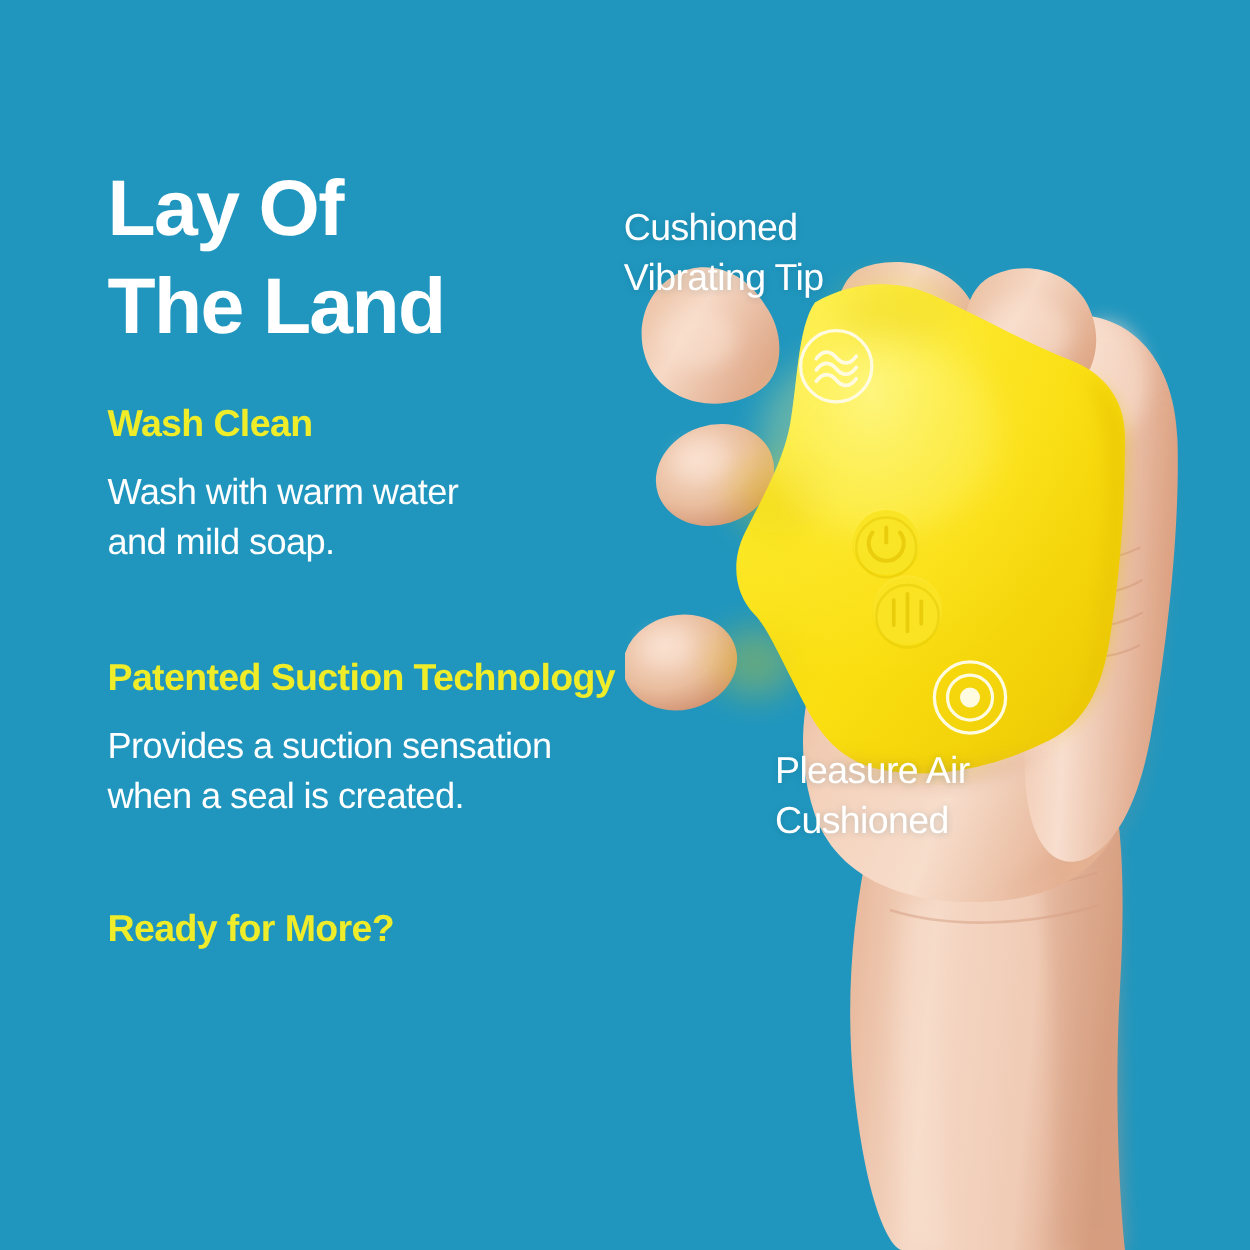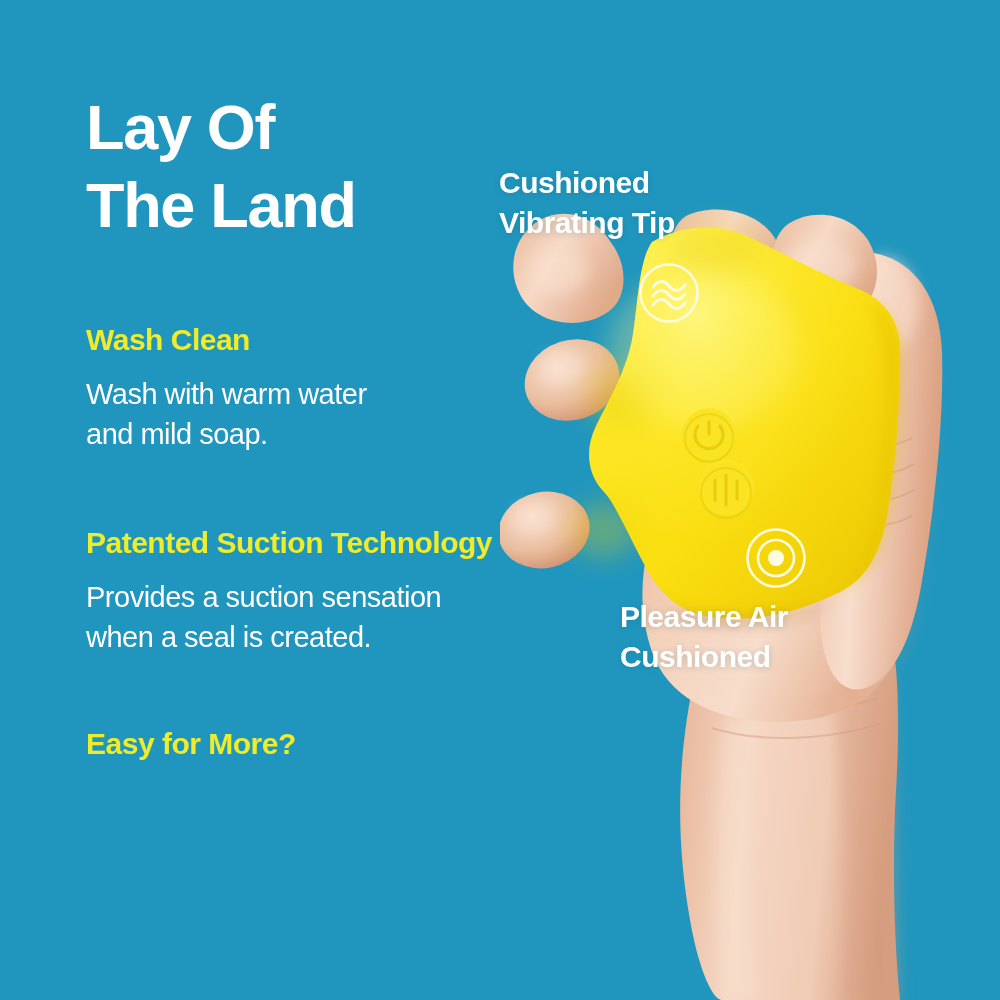--- a/index.html
+++ b/index.html
@@ -24,20 +24,21 @@
     width:470px;
   }
 
   #page-title {
     color:#FFFFFF;
     font-size:63px;
     font-weight:700;
     line-height:1.24;
     letter-spacing:-1.3px;
     white-space:pre-line;
+    margin-top:40px;
   }
 
   .feature-block { position:absolute; left:86px; width:480px; }
   #feature-block-0 { top:322px; }
   #feature-block-1 { top:525px; }
   #feature-block-2 { top:726px; }
 
   .feature-heading {
     color:#EFEC29;
     font-size:30px;
@@ -55,21 +56,21 @@
     letter-spacing:-0.5px;
     white-space:pre-line;
     margin-top:14px;
   }
 
   
   .callout-label {
     position:absolute;
     color:#FFFFFF;
     font-size:30px;
-    font-weight:700;
+    font-weight:400;
     line-height:1.33;
     letter-spacing:-0.5px;
     white-space:pre-line;
     z-index:40;
     text-shadow:0 1px 6px rgba(20,80,100,0.22);
   }
   #callout-top { left:499px; top:163px; }
   #callout-bottom { left:620px; top:597px; }
 
   
@@ -294,16 +295,16 @@
 and mild soap.</div>
   </div>
 
   <div class="feature-block" id="feature-block-1">
     <div class="feature-heading">Patented Suction Technology</div>
     <div class="feature-body">Provides a suction sensation
 when a seal is created.</div>
   </div>
 
   <div class="feature-block" id="feature-block-2">
-    <div class="feature-heading">Easy for More?</div>
+    <div class="feature-heading">Ready for More?</div>
   </div>
 
 </div>
 
 </body></html>

